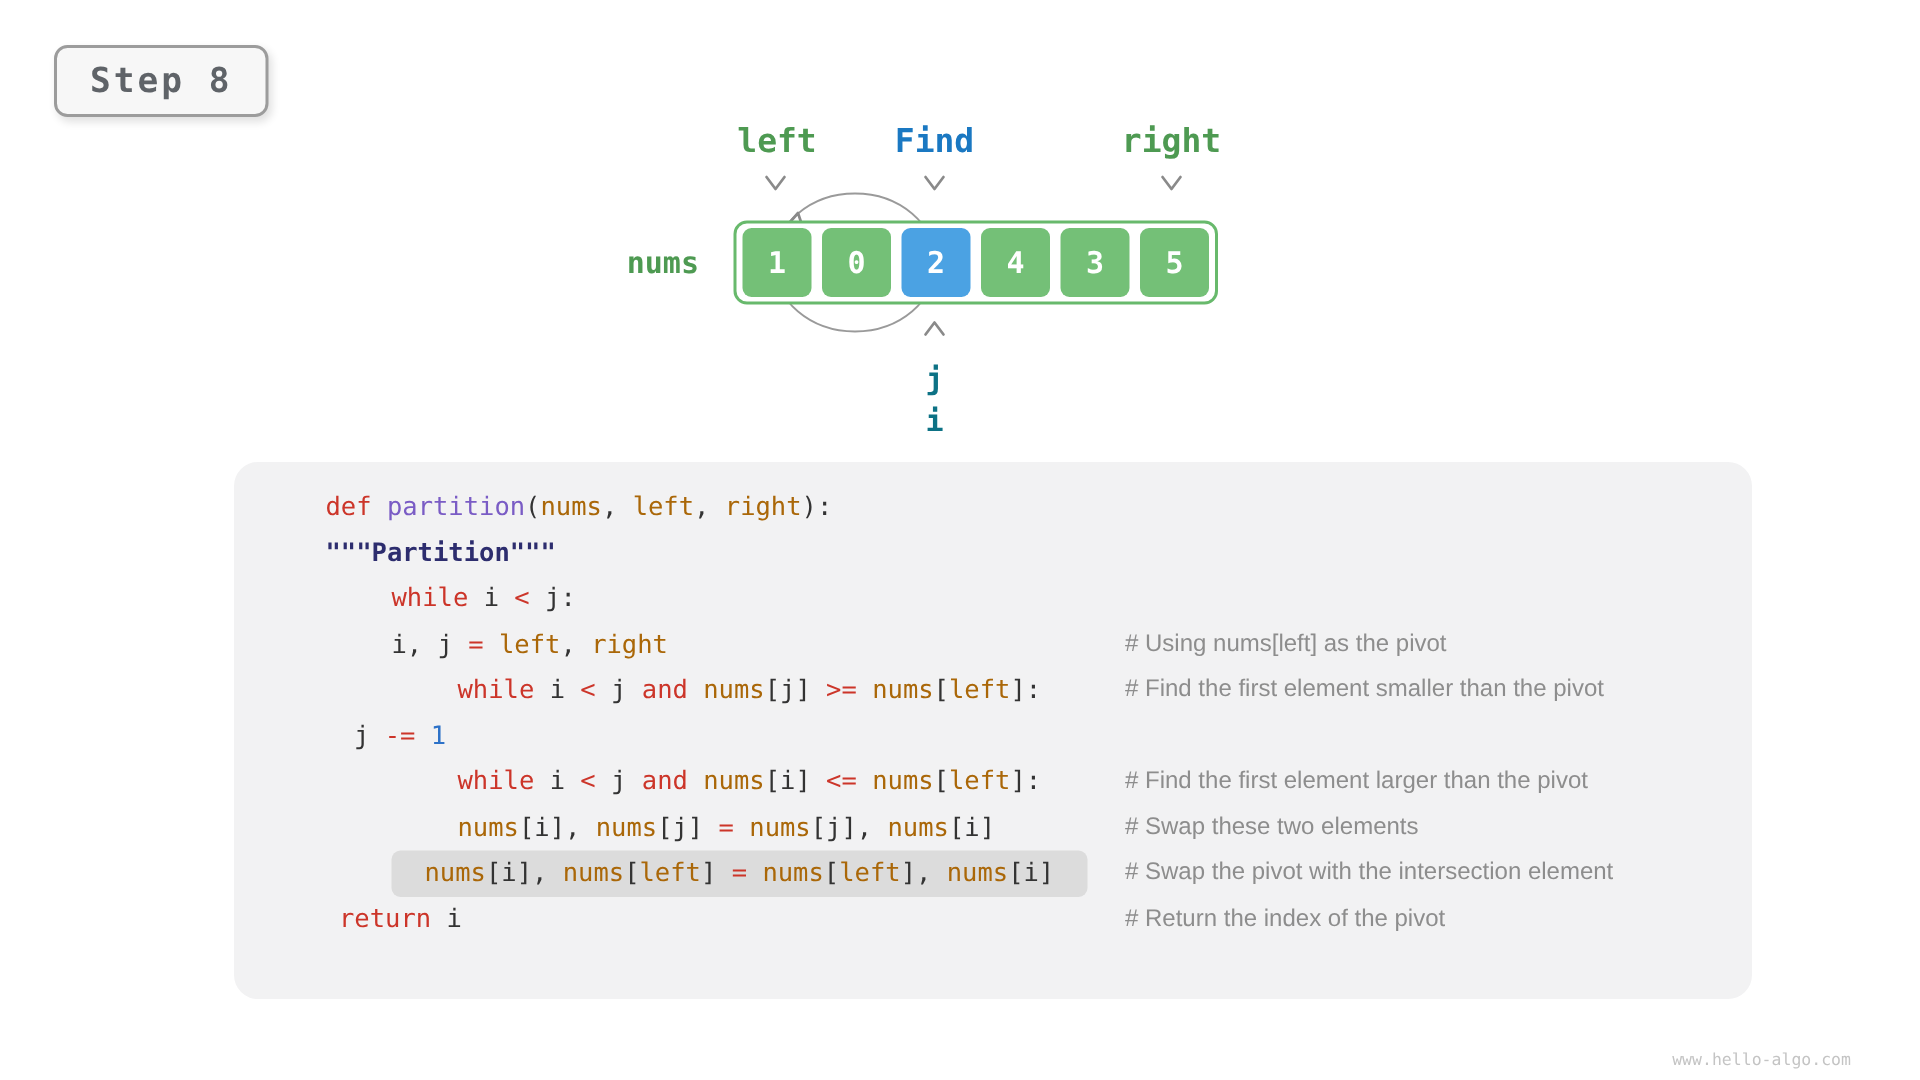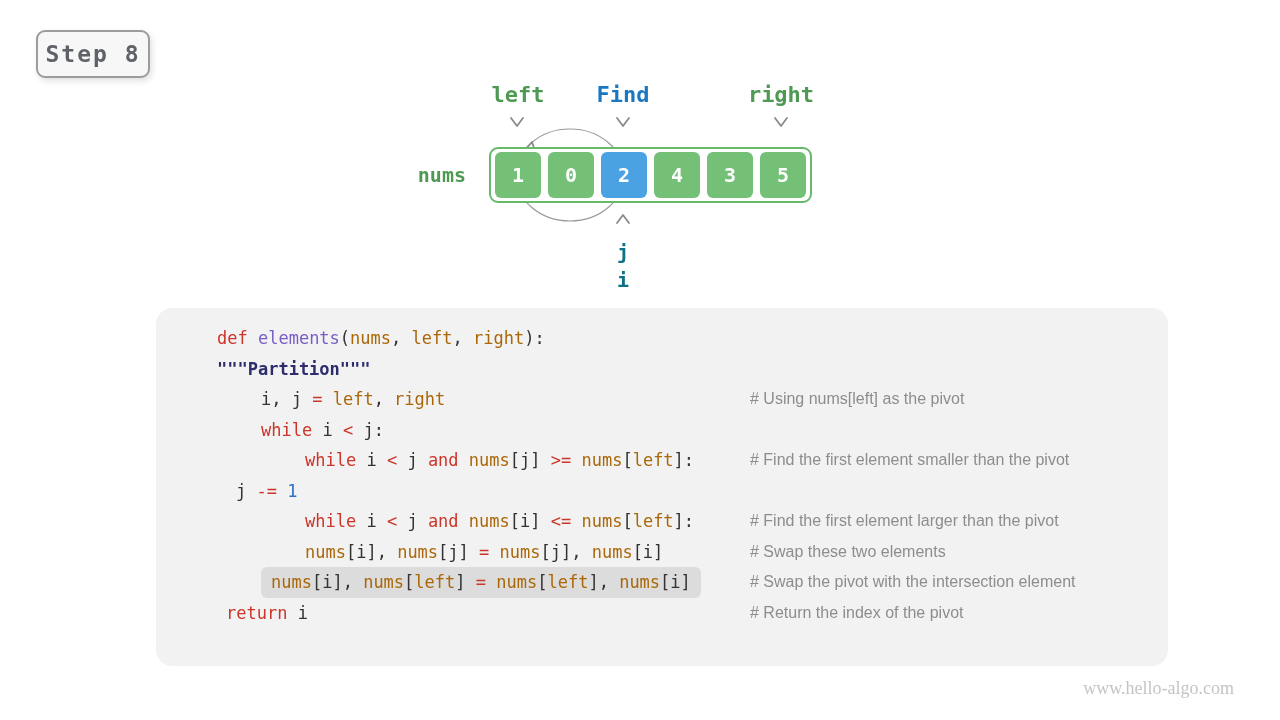--- a/index.html
+++ b/index.html
@@ -3,21 +3,21 @@
 <meta charset="utf-8">
 <style>
   html,body{margin:0;padding:0;background:#ffffff;}
   .page{
     position:relative;width:1280px;height:720px;overflow:hidden;background:#ffffff;
     font-family:"DejaVu Sans Mono",monospace;
   }
 
   
   .step-badge{
-    position:absolute;left:36px;top:30px;width:114px;height:48px;
+    position:absolute;left:36px;top:30px;width:143px;height:48px;
     background:#f7f7f7;border:2px solid var(--c-badge-border,#9c9c9c);border-radius:9px;
     box-shadow:2px 3px 6px rgba(0,0,0,0.12);
     display:flex;align-items:center;justify-content:center;box-sizing:border-box;
   }
   .step-badge-label{font-size:23px;font-weight:bold;color:var(--c-badge-text,#5f6368);letter-spacing:2px;}
 
   
   .pointer-label{position:absolute;top:82px;transform:translateX(-50%);font-size:22px;font-weight:bold;white-space:nowrap;}
   .left-label{left:518px;color:var(--c-label-green,#4e9a52);}
   .pivot-label{left:623px;color:var(--c-label-blue,#1a78c2);}
@@ -52,34 +52,34 @@
   .annot .stroke{fill:none;stroke:var(--c-arrow-gray,#8a8a8a);stroke-width:1.8;stroke-linecap:round;stroke-linejoin:round;}
   .annot .thin{stroke-width:1.2;stroke:#9a9a9a;}
 
   
   .code-panel{
     position:absolute;left:156px;top:308px;width:1012px;height:358px;box-sizing:border-box;
     background:var(--c-code-bg,#f2f2f3);border-radius:16px;padding-top:15px;
   }
   .code-line{position:relative;height:30.5px;line-height:30.5px;white-space:pre;font-size:17px;}
   .code-text{display:inline-block;}
-  .code-text.hl{background:var(--c-highlight-bg,#dcdcdc);border-radius:6px;padding:0 10px;}
+  .code-text.hl{background:var(--c-highlight-bg,#dcdcdc);border-radius:6px;padding:0 22px;}
   .tk-kw{color:var(--c-kw,#cc3529);}
   .tk-fn{color:var(--c-fn,#7a5cc5);}
   .tk-var{color:var(--c-var,#aa6708);}
   .tk-num{color:var(--c-num,#2d72c8);}
   .tk-p{color:var(--c-plain,#333333);}
   .tk-doc{color:var(--c-doc,#2d2d6e);font-weight:bold;}
   .code-comment{
     position:absolute;left:594px;top:0;line-height:30.5px;
     font-family:"Liberation Sans",sans-serif;font-size:16px;color:var(--c-comment,#8d8d8d);
   }
 
   
-  .watermark{position:absolute;right:46px;top:678px;font-size:18px;color:var(--c-watermark,#c4c4c4);font-family:Liberation Serif, serif;}
+  .watermark{position:absolute;right:46px;top:700px;font-size:11px;color:var(--c-watermark,#c4c4c4);}
 </style>
 </head>
 <body>
 
 <div class="page">
 
   <div class="step-badge">
     <span class="step-badge-label">Step 8</span>
   </div>
 
@@ -104,24 +104,24 @@
       <div class="cell pivot">2</div>
       <div class="cell">4</div>
       <div class="cell">3</div>
       <div class="cell">5</div>
     </div>
 
   <div class="ptr j-label">j</div>
   <div class="ptr i-label">i</div>
 
   <div class="code-panel" id="code-panel">
-      <div class="code-line"><span class="code-text" style="margin-left: 61px;"><span class="tk-kw">def </span><span class="tk-fn">elements</span><span class="tk-p">(</span><span class="tk-var">nums</span><span class="tk-p">, </span><span class="tk-var">left</span><span class="tk-p">, </span><span class="tk-var">right</span><span class="tk-p">):</span></span></div>
+      <div class="code-line"><span class="code-text" style="margin-left: 61px;"><span class="tk-kw">def </span><span class="tk-fn">partition</span><span class="tk-p">(</span><span class="tk-var">nums</span><span class="tk-p">, </span><span class="tk-var">left</span><span class="tk-p">, </span><span class="tk-var">right</span><span class="tk-p">):</span></span></div>
       <div class="code-line"><span class="code-text" style="margin-left: 61px;"><span class="tk-doc">"""Partition"""</span></span></div>
+      <div class="code-line"><span class="code-text" style="margin-left: 105px;"><span class="tk-kw">while </span><span class="tk-p">i </span><span class="tk-kw">&lt; </span><span class="tk-p">j:</span></span></div>
       <div class="code-line"><span class="code-text" style="margin-left: 105px;"><span class="tk-p">i, j </span><span class="tk-kw">= </span><span class="tk-var">left</span><span class="tk-p">, </span><span class="tk-var">right</span></span><span class="code-comment"># Using nums[left] as the pivot</span></div>
-      <div class="code-line"><span class="code-text" style="margin-left: 105px;"><span class="tk-kw">while </span><span class="tk-p">i </span><span class="tk-kw">&lt; </span><span class="tk-p">j:</span></span></div>
       <div class="code-line"><span class="code-text" style="margin-left: 149px;"><span class="tk-kw">while </span><span class="tk-p">i </span><span class="tk-kw">&lt; </span><span class="tk-p">j </span><span class="tk-kw">and </span><span class="tk-var">nums</span><span class="tk-p">[j] </span><span class="tk-kw">&gt;= </span><span class="tk-var">nums</span><span class="tk-p">[</span><span class="tk-var">left</span><span class="tk-p">]:</span></span><span class="code-comment"># Find the first element smaller than the pivot</span></div>
       <div class="code-line"><span class="code-text" style="margin-left: 80px;"><span class="tk-p">j </span><span class="tk-kw">-= </span><span class="tk-num">1</span></span></div>
       <div class="code-line"><span class="code-text" style="margin-left: 149px;"><span class="tk-kw">while </span><span class="tk-p">i </span><span class="tk-kw">&lt; </span><span class="tk-p">j </span><span class="tk-kw">and </span><span class="tk-var">nums</span><span class="tk-p">[i] </span><span class="tk-kw">&lt;= </span><span class="tk-var">nums</span><span class="tk-p">[</span><span class="tk-var">left</span><span class="tk-p">]:</span></span><span class="code-comment"># Find the first element larger than the pivot</span></div>
       <div class="code-line"><span class="code-text" style="margin-left: 149px;"><span class="tk-var">nums</span><span class="tk-p">[i], </span><span class="tk-var">nums</span><span class="tk-p">[j] </span><span class="tk-kw">= </span><span class="tk-var">nums</span><span class="tk-p">[j], </span><span class="tk-var">nums</span><span class="tk-p">[i]</span></span><span class="code-comment"># Swap these two elements</span></div>
       <div class="code-line"><span class="code-text hl" style="margin-left: 105px;"><span class="tk-var">nums</span><span class="tk-p">[i], </span><span class="tk-var">nums</span><span class="tk-p">[</span><span class="tk-var">left</span><span class="tk-p">] </span><span class="tk-kw">= </span><span class="tk-var">nums</span><span class="tk-p">[</span><span class="tk-var">left</span><span class="tk-p">], </span><span class="tk-var">nums</span><span class="tk-p">[i]</span></span><span class="code-comment"># Swap the pivot with the intersection element</span></div>
       <div class="code-line"><span class="code-text" style="margin-left: 70px;"><span class="tk-kw">return </span><span class="tk-p">i</span></span><span class="code-comment"># Return the index of the pivot</span></div>
     </div>
 
   <div class="watermark">www.hello-algo.com</div>
 

